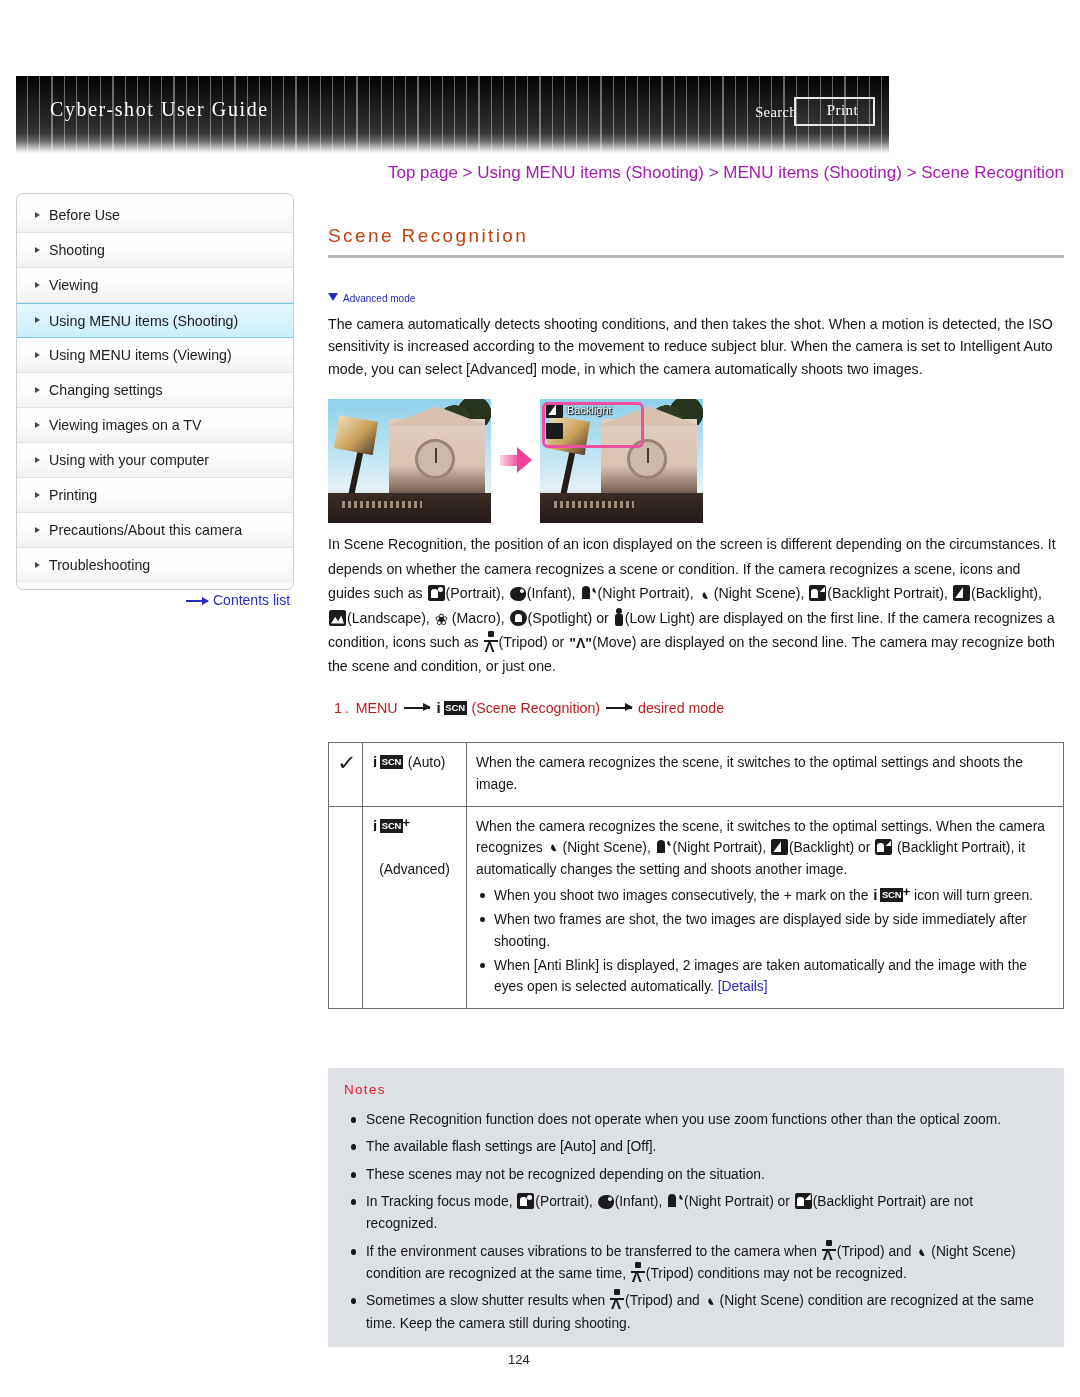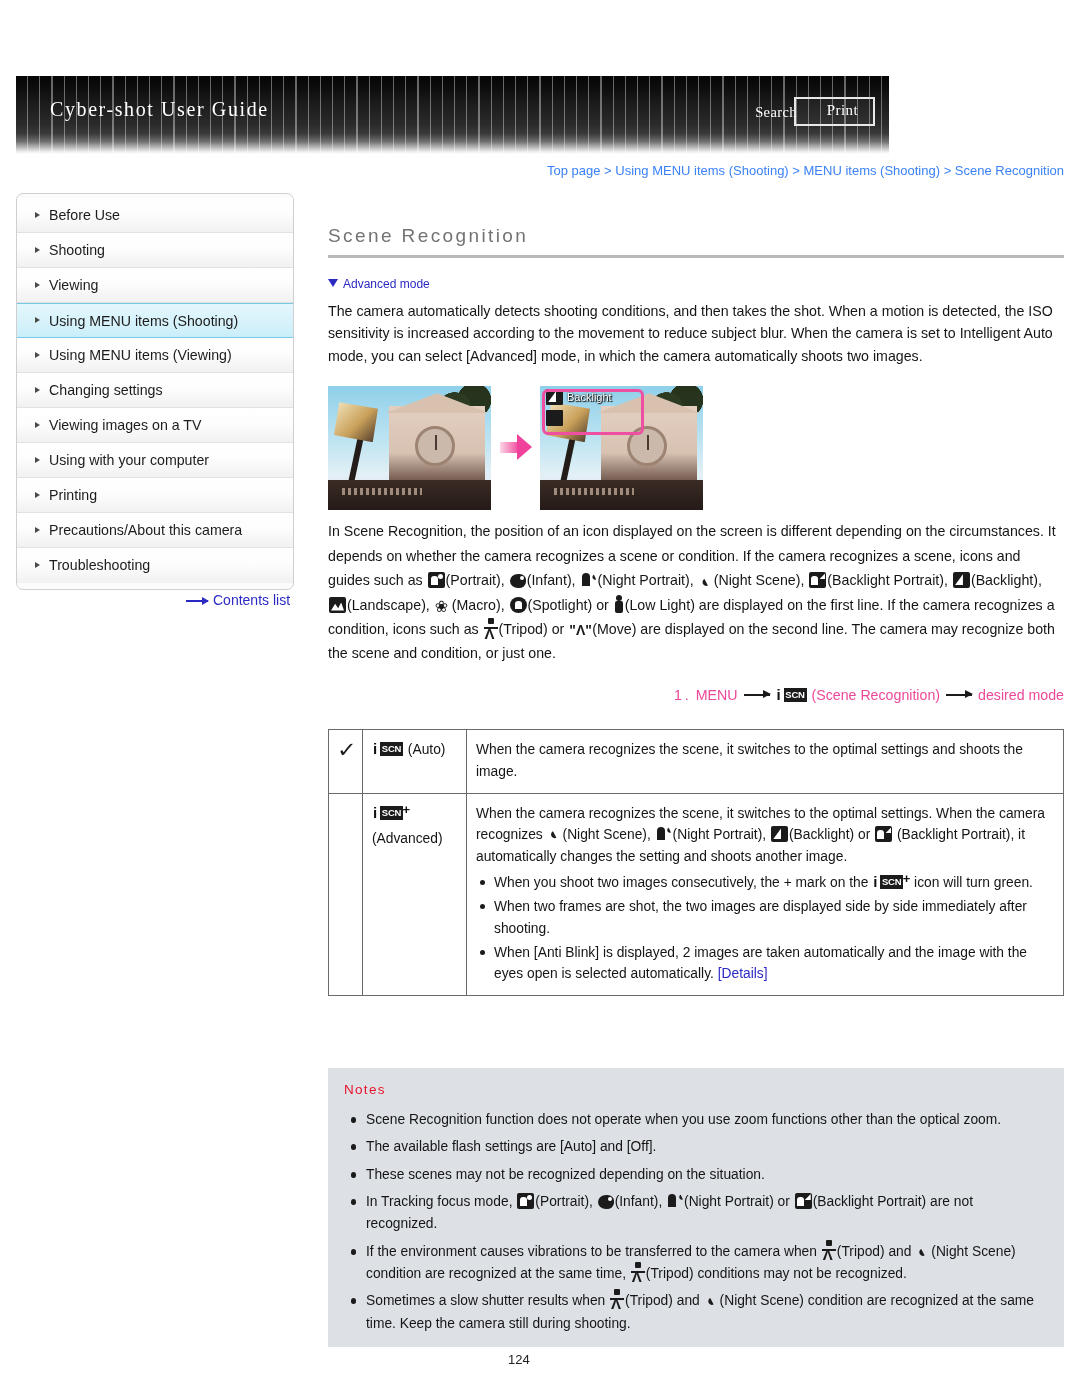--- a/index.html
+++ b/index.html
@@ -37,21 +37,21 @@
   .banner-print {
     position: absolute; right: 14px; top: 21px;
     color: #ffffff; font-size: 15px; letter-spacing: .4px;
     border: 2px solid #e8e8e8; background: rgba(255,255,255,0.04);
     padding: 3px 15px 5px 31px; cursor: pointer;
   }
 
   
   .breadcrumb {
     position: absolute; right: 16px; top: 163px;
-    color: #3b82f6; font-size: 13px; white-space: nowrap;
+    color: #a21caf; font-size: 17px; white-space: nowrap;
   }
 
   
   .sidebar {
     position: absolute; left: 16px; top: 193px; width: 278px;
     border: 1px solid #cfcfcf; border-radius: 7px;
     background: #fbfbfb; overflow: hidden;
     padding: 4px 0 6px 0;
   }
   .nav-item {
@@ -88,24 +88,24 @@
     content: ""; position: absolute; right: -1px; top: -3px;
     width: 0; height: 0;
     border-left: 7px solid #2b29c4;
     border-top: 4px solid transparent;
     border-bottom: 4px solid transparent;
   }
 
   
   .main { position: absolute; left: 328px; top: 193px; width: 736px; }
 
-  .page-title { font-size: 19px; letter-spacing: 2.4px; color: #737373; margin: 32px 0 0 0; font-weight: 400; }
+  .page-title { font-size: 19px; letter-spacing: 2.4px; color: #c2410c; margin: 32px 0 0 0; font-weight: 400; }
   .title-rule { margin-top: 8px; height: 3px; background: #b9b9b9; }
 
-  .adv-mode { margin-top: 19px; color: #2b29c4; font-size: 12px; }
+  .adv-mode { margin-top: 35px; color: #2b29c4; font-size: 10px; }
   .adv-mode .dtri {
     display: inline-block; width: 0; height: 0; margin-right: 5px;
     border-top: 8px solid #2b29c4;
     border-left: 5.5px solid transparent;
     border-right: 5.5px solid transparent;
     vertical-align: 1px;
   }
 
   .para { font-size: 14.2px; line-height: 1.58; color: #151515; margin-top: 9px; }
   .para.spaced { line-height: 1.72; }
@@ -284,21 +284,21 @@
     background: #1b1b1b; border-radius: 50% 50% 40% 40%;
   }
   .ic.lowlight::after {
     content: ""; position: absolute; left: 1px; top: 3px; width: 8px; height: 12px;
     background: #1b1b1b; border-radius: 2px;
   }
 
   
   .step {
     margin-top: 17px; margin-left: 6px;
-    font-size: 14.2px; color: #ec4899; line-height: 1.7; text-align: right;
+    font-size: 14.2px; color: #b91c1c; line-height: 1.7;
   }
   .step .num { letter-spacing: 3px; }
   .rarrow {
     display: inline-block; position: relative;
     width: 26px; height: 2px; background: #1b1b1b;
     vertical-align: 4px; margin: 0 6px;
   }
   .rarrow::after {
     content: ""; position: absolute; right: -1px; top: -3.5px;
     width: 0; height: 0;
@@ -316,21 +316,21 @@
     border: 1px solid #6a6a6a;
     font-size: 13.8px; line-height: 1.58; color: #151515;
     vertical-align: top; padding: 9px 9px 10px 9px;
   }
   td.col-check { width: 34px; text-align: center; padding-top: 10px; }
   td.col-mode  { width: 104px; text-align: left; vertical-align: middle; }
   .check {
     display: inline-block; font-size: 21px; color: #1b1b1b; line-height: 1;
     transform: scaleX(1.12);
   }
-  .mode-label { display: block; margin-top: 4px; }
+  .mode-label { display: block; margin-top: 22px; text-align: center; }
   ul.bullets { list-style: none; margin: 4px 0 0 0; padding: 0; }
   ul.bullets li {
     position: relative; padding-left: 18px; margin-top: 3px; line-height: 1.55;
   }
   ul.bullets li::before {
     content: ""; position: absolute; left: 4px; top: 8px;
     width: 5px; height: 5px; border-radius: 50%; background: #1b1b1b;
   }
   .details-link { color: #2b29c4; }
 

